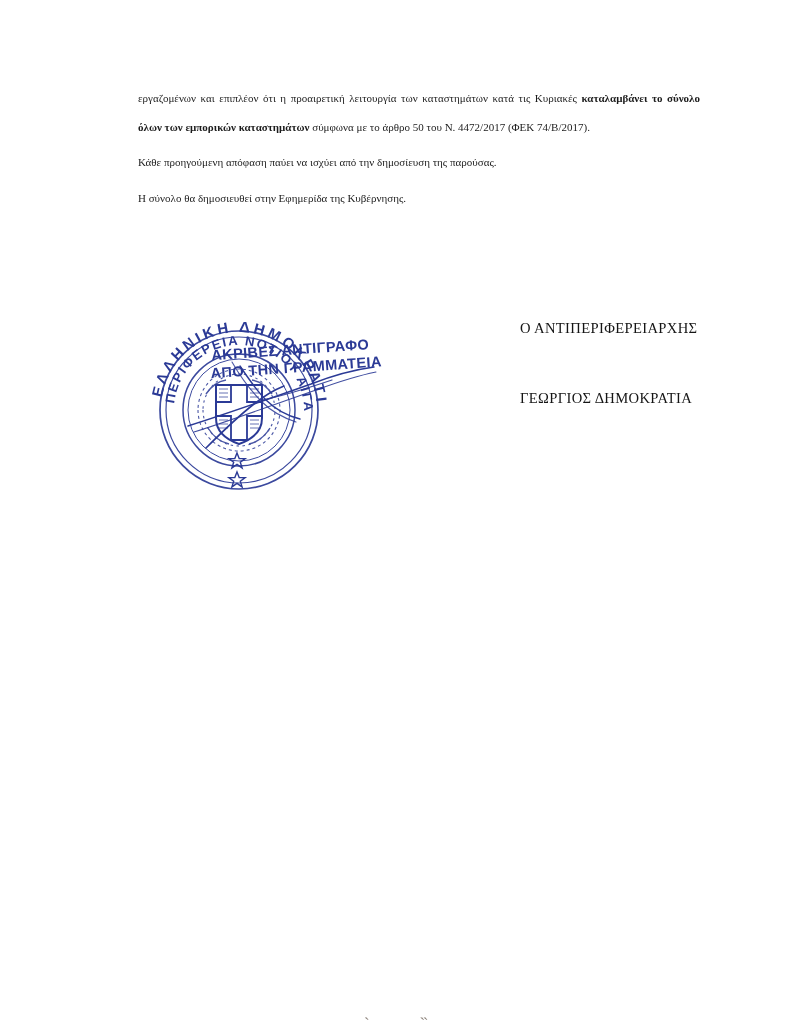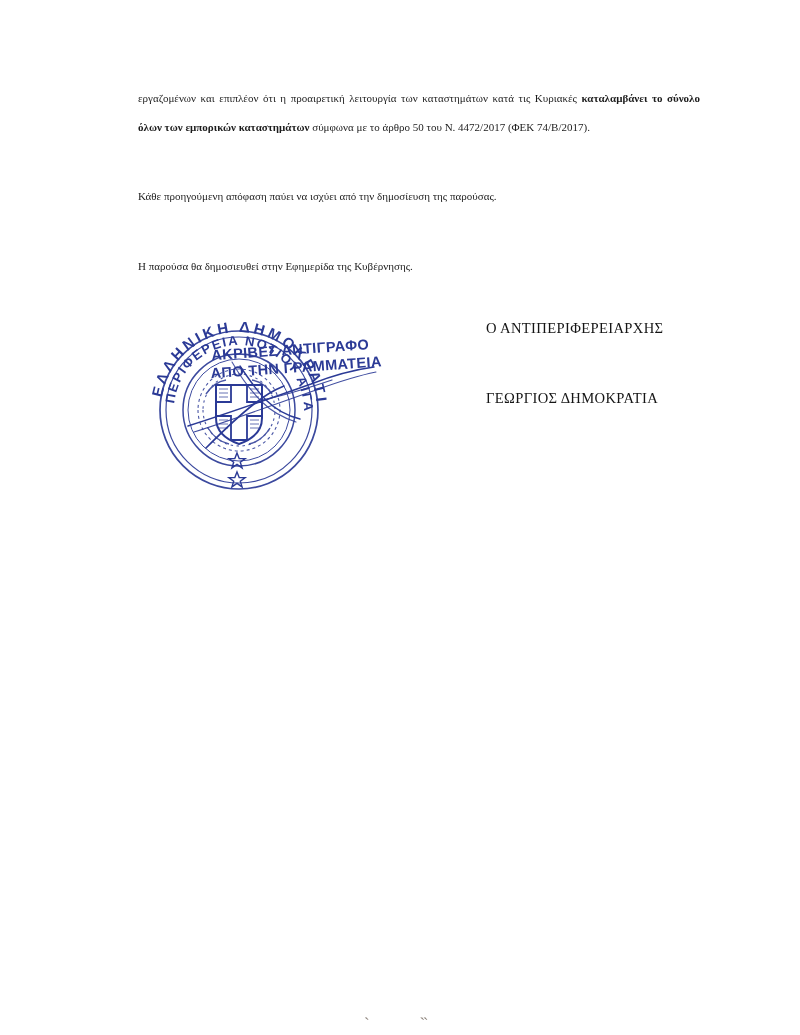--- a/index.html
+++ b/index.html
@@ -27,32 +27,32 @@
     width: 562px;
   }
   .para {
     font-size: 11px;
     line-height: 29.2px;
     text-align: justify;
     text-justify: inter-word;
     margin: 0;
     color: #1c1c1c;
   }
-  .para.spaced-2 { margin-top: 40px; }
+  .para.spaced-2 { margin-top: 6px; }
   .para b, .para .bold {
     font-weight: bold;
   }
   .para.single {
     text-align: left;
   }
 
   
   .sign-block {
     position: absolute;
-    left: 486px;
+    left: 520px;
     top: 320px;
     width: 260px;
   }
   .sign-title {
     font-size: 14.6px;
     letter-spacing: 0.35px;
     white-space: nowrap;
     color: #151515;
   }
   .sign-name {
@@ -88,21 +88,21 @@
 <body>
 
 <div id="page">
 
   <div class="doc-body">
 
     <p class="para"><span>εργαζομένων και επιπλέον ότι η προαιρετική λειτουργία των καταστημάτων κατά τις Κυριακές </span><b class="bold">καταλαμβάνει το σύνολο όλων των εμπορικών καταστημάτων</b><span> σύμφωνα με το άρθρο 50 του Ν. 4472/2017 (ΦΕΚ 74/Β/2017).</span></p>
 
     <p class="para single spaced-2">Κάθε προηγούμενη απόφαση παύει να ισχύει από την δημοσίευση της παρούσας.</p>
 
-    <p class="para single spaced-2">Η παρούσα θα δημοσιευθεί στην Εφημερίδα της Κυβέρνησης.</p>
+    <p class="para single spaced-2">Η σύνολο θα δημοσιευθεί στην Εφημερίδα της Κυβέρνησης.</p>
   </div>
 
   <div class="sign-block">
     <div class="sign-title">Ο ΑΝΤΙΠΕΡΙΦΕΡΕΙΑΡΧΗΣ</div>
     <div class="sign-name">ΓΕΩΡΓΙΟΣ ΔΗΜΟΚΡΑΤΙΑ</div>
   </div>
 
   <div class="stamp-wrap">
     <svg viewBox="0 0 246 176" width="246" height="176">
       <defs>

